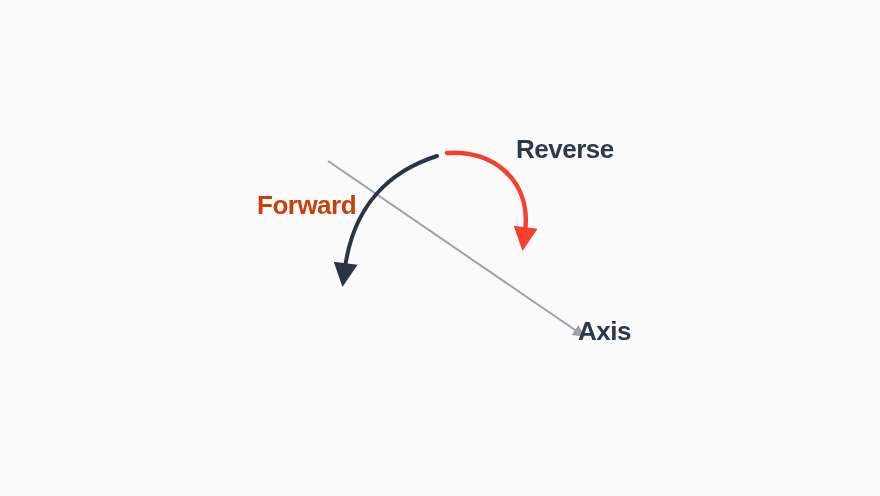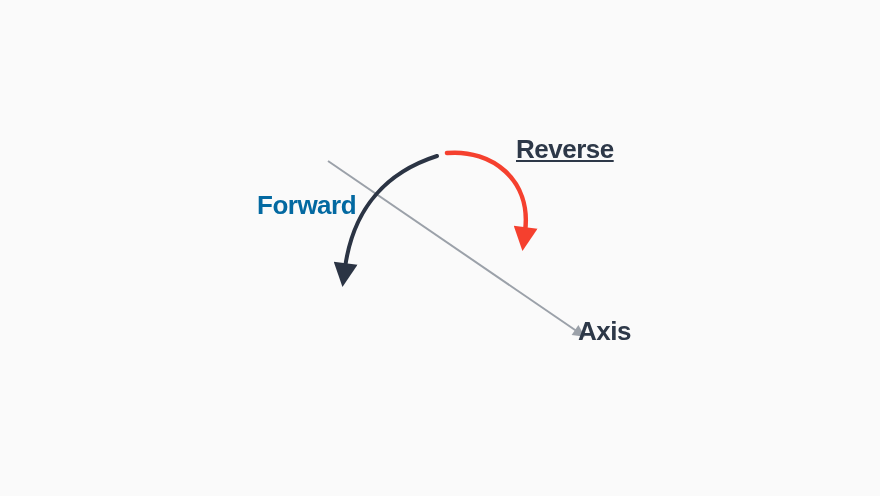--- a/index.html
+++ b/index.html
@@ -49,19 +49,19 @@
       </marker>
     </defs>
 
     <line x1="328" y1="161" x2="578" y2="332" stroke-width="2" marker-end="url(#ah-gray)" stroke="#9ba1a9"></line>
 
     <path d="M437 156 C387 172, 353 208, 345 268" fill="none" stroke-width="4" stroke-linecap="round" marker-end="url(#ah-dark)" stroke="#2b3444"></path>
 
     <path d="M447 153 C492 149, 532 180, 525 232" fill="none" stroke-width="4.5" stroke-linecap="round" marker-end="url(#ah-red)" stroke="#f5402e"></path>
   </svg>
 
-  <div class="label label-forward" style="color: #0369a1;">Forward</div>
+  <div class="label label-forward" style="color: #c2410c;">Forward</div>
 
-  <div class="label label-reverse" style="color: rgb(45, 56, 72); text-decoration: underline;">Reverse</div>
+  <div class="label label-reverse" style="color: rgb(45, 56, 72);">Reverse</div>
 
   <div class="label label-axis" style="color: rgb(45, 56, 72);">Axis</div>
 
 </div>
 
 </body></html>

